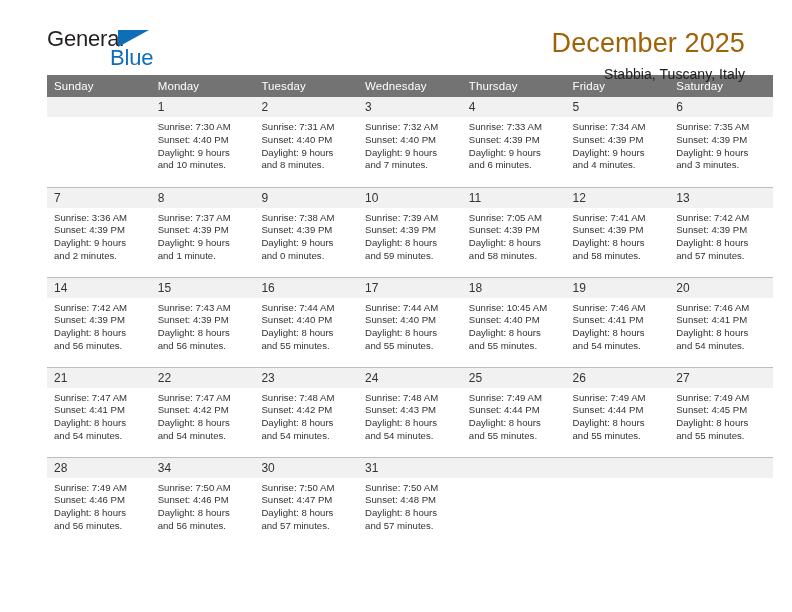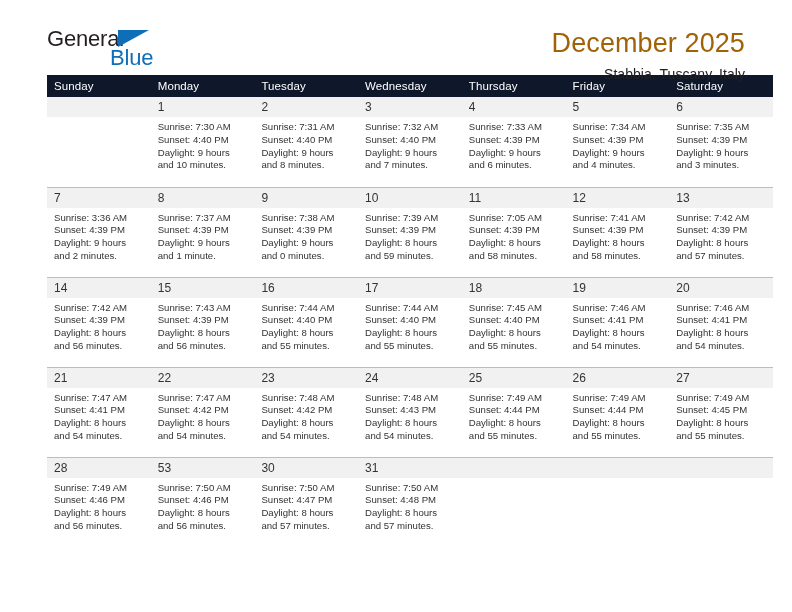--- a/index.html
+++ b/index.html
@@ -75,21 +75,21 @@
   
   .calendar {
     width: 726px;
     border-collapse: collapse;
     table-layout: fixed;
     margin-top: 3px;
   }
   .calendar col { width: 14.2857%; }
 
   thead th {
-    background: #0f172a;
+    background: #737373;
     color: #ffffff;
     font-size: 11.5px;
     font-weight: normal;
     text-align: left;
     padding: 5px 0 5px 7px;
     height: 21px;
     letter-spacing: 0.1px;
   }
 
   td.daycell {
@@ -316,21 +316,21 @@
             <div class="details">
               <div>Sunrise: 7:44 AM</div>
               <div>Sunset: 4:40 PM</div>
               <div>Daylight: 8 hours</div>
               <div>and 55 minutes.</div>
             </div>
           </td>
           <td class="daycell">
             <div class="daynum">18</div>
             <div class="details">
-              <div>Sunrise: 7:45 AM</div>
+              <div>Sunrise: 10:45 AM</div>
               <div>Sunset: 4:40 PM</div>
               <div>Daylight: 8 hours</div>
               <div>and 55 minutes.</div>
             </div>
           </td>
           <td class="daycell">
             <div class="daynum">19</div>
             <div class="details">
               <div>Sunrise: 7:46 AM</div>
               <div>Sunset: 4:41 PM</div>
@@ -417,21 +417,21 @@
           <td class="daycell">
             <div class="daynum">28</div>
             <div class="details">
               <div>Sunrise: 7:49 AM</div>
               <div>Sunset: 4:46 PM</div>
               <div>Daylight: 8 hours</div>
               <div>and 56 minutes.</div>
             </div>
           </td>
           <td class="daycell">
-            <div class="daynum">53</div>
+            <div class="daynum">34</div>
             <div class="details">
               <div>Sunrise: 7:50 AM</div>
               <div>Sunset: 4:46 PM</div>
               <div>Daylight: 8 hours</div>
               <div>and 56 minutes.</div>
             </div>
           </td>
           <td class="daycell">
             <div class="daynum">30</div>
             <div class="details">

